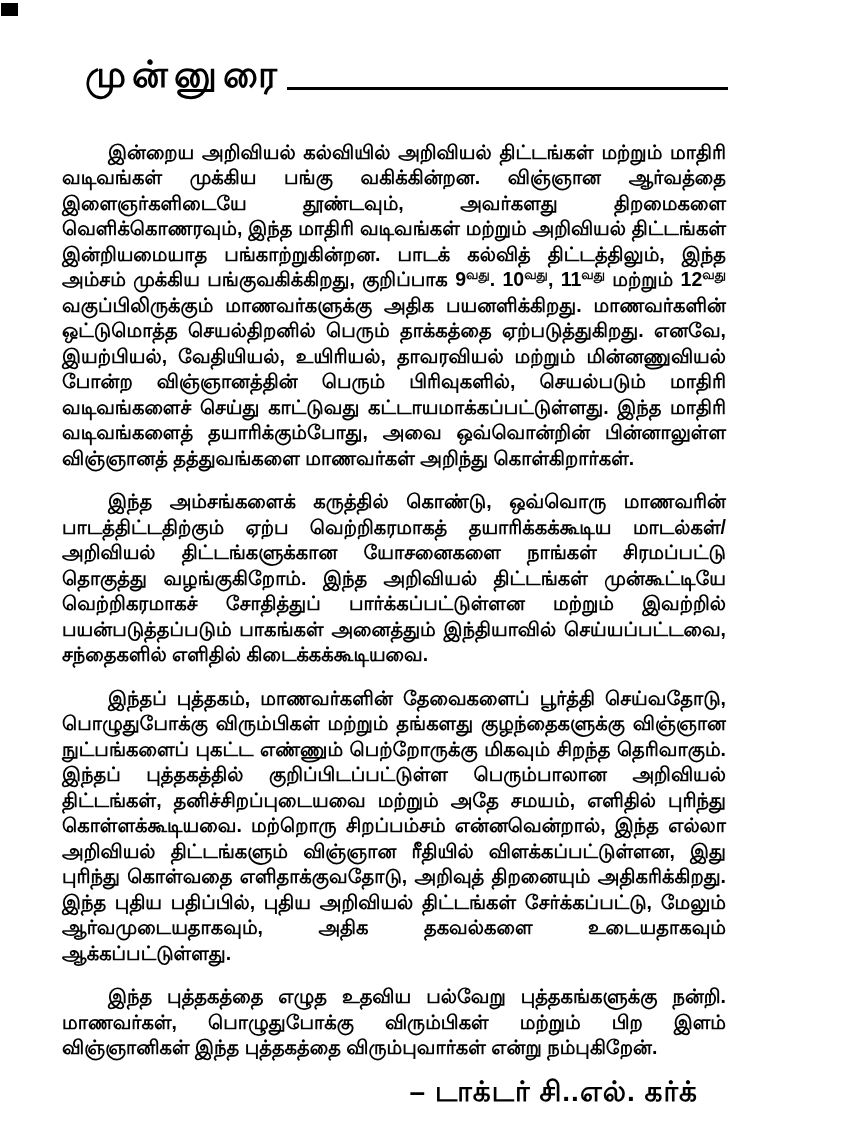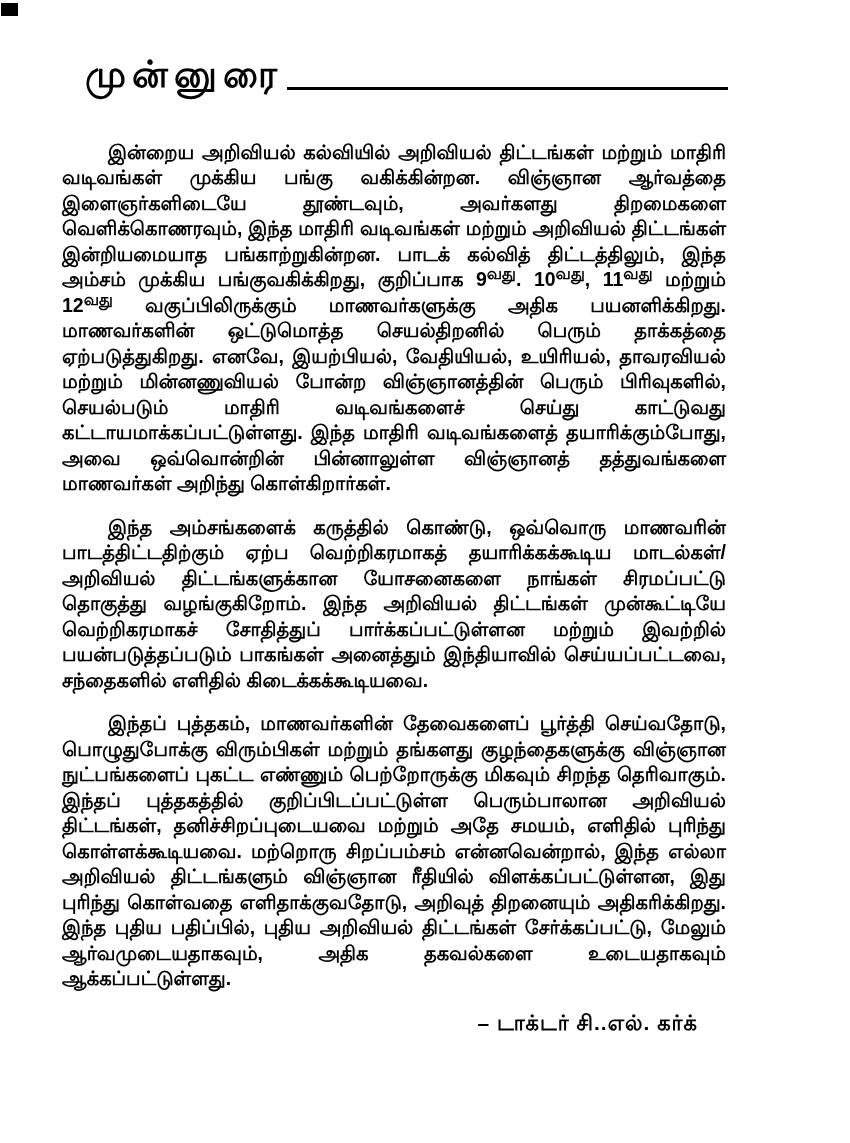--- a/index.html
+++ b/index.html
@@ -50,45 +50,46 @@
     font-size: 19.5px;
     line-height: 25.5px;
     font-weight: 600;
     text-align: justify;
   }
   .content p {
     margin: 0 0 18px 0;
     text-indent: 46px;
   }
   .content p sup {
-    font-size: 16px;
+    font-size: 13px;
     line-height: 0;
     font-weight: 600;
   }
   .signature {
     margin: 10px 28px 0 0;
     text-align: right;
-    font-size: 21px;
+    font-size: 28px;
     font-weight: bold;
     letter-spacing: 1px;
   }
 </style>
 </head>
 <body>
 
 <div class="page">
 
   <div class="corner-mark"></div>
 
   <header class="title-row">
     <h1 class="doc-title">முன்னுரை</h1>
     <div class="title-rule"></div>
   </header>
 
   <section class="content">
     <p><span>இன்றைய அறிவியல் கல்வியில் அறிவியல் திட்டங்கள் மற்றும் மாதிரி வடிவங்கள் முக்கிய பங்கு வகிக்கின்றன. விஞ்ஞான ஆர்வத்தை இளைஞர்களிடையே தூண்டவும், அவர்களது திறமைகளை வெளிக்கொணரவும், இந்த மாதிரி வடிவங்கள் மற்றும் அறிவியல் திட்டங்கள் இன்றியமையாத பங்காற்றுகின்றன. பாடக் கல்வித் திட்டத்திலும், இந்த அம்சம் முக்கிய பங்குவகிக்கிறது, குறிப்பாக 9</span><sup>வது</sup><span>. 10</span><sup>வது</sup><span>, 11</span><sup>வது</sup><span> மற்றும் 12</span><sup>வது</sup><span> வகுப்பிலிருக்கும் மாணவர்களுக்கு அதிக பயனளிக்கிறது. மாணவர்களின் ஒட்டுமொத்த செயல்திறனில் பெரும் தாக்கத்தை ஏற்படுத்துகிறது. எனவே, இயற்பியல், வேதியியல், உயிரியல், தாவரவியல் மற்றும் மின்னணுவியல் போன்ற விஞ்ஞானத்தின் பெரும் பிரிவுகளில், செயல்படும் மாதிரி வடிவங்களைச் செய்து காட்டுவது கட்டாயமாக்கப்பட்டுள்ளது. இந்த மாதிரி வடிவங்களைத் தயாரிக்கும்போது, அவை ஒவ்வொன்றின் பின்னாலுள்ள விஞ்ஞானத் தத்துவங்களை மாணவர்கள் அறிந்து கொள்கிறார்கள்.</span></p>
     <p><span>இந்த அம்சங்களைக் கருத்தில் கொண்டு, ஒவ்வொரு மாணவரின் பாடத்திட்டதிற்கும் ஏற்ப வெற்றிகரமாகத் தயாரிக்கக்கூடிய மாடல்கள்/அறிவியல் திட்டங்களுக்கான யோசனைகளை நாங்கள் சிரமப்பட்டு தொகுத்து வழங்குகிறோம். இந்த அறிவியல் திட்டங்கள் முன்கூட்டியே வெற்றிகரமாகச் சோதித்துப் பார்க்கப்பட்டுள்ளன மற்றும் இவற்றில் பயன்படுத்தப்படும் பாகங்கள் அனைத்தும் இந்தியாவில் செய்யப்பட்டவை, சந்தைகளில் எளிதில் கிடைக்கக்கூடியவை.</span></p>
     <p><span>இந்தப் புத்தகம், மாணவர்களின் தேவைகளைப் பூர்த்தி செய்வதோடு, பொழுதுபோக்கு விரும்பிகள் மற்றும் தங்களது குழந்தைகளுக்கு விஞ்ஞான நுட்பங்களைப் புகட்ட எண்ணும் பெற்றோருக்கு மிகவும் சிறந்த தெரிவாகும். இந்தப் புத்தகத்தில் குறிப்பிடப்பட்டுள்ள பெரும்பாலான அறிவியல் திட்டங்கள், தனிச்சிறப்புடையவை மற்றும் அதே சமயம், எளிதில் புரிந்து கொள்ளக்கூடியவை. மற்றொரு சிறப்பம்சம் என்னவென்றால், இந்த எல்லா அறிவியல் திட்டங்களும் விஞ்ஞான ரீதியில் விளக்கப்பட்டுள்ளன, இது புரிந்து கொள்வதை எளிதாக்குவதோடு, அறிவுத் திறனையும் அதிகரிக்கிறது. இந்த புதிய பதிப்பில், புதிய அறிவியல் திட்டங்கள் சேர்க்கப்பட்டு, மேலும் ஆர்வமுடையதாகவும், அதிக தகவல்களை உடையதாகவும் ஆக்கப்பட்டுள்ளது.</span></p>
+    <p><span>இந்த புத்தகத்தை எழுத உதவிய பல்வேறு புத்தகங்களுக்கு நன்றி.  மாணவர்கள், பொழுதுபோக்கு விரும்பிகள் மற்றும் பிற இளம் விஞ்ஞானிகள் இந்த புத்தகத்தை விரும்புவார்கள் என்று நம்புகிறேன்.</span></p>
 
     <div class="signature">– டாக்டர் சி..எல். கர்க்</div>
   </section>
 
 </div>
 
 </body></html>

